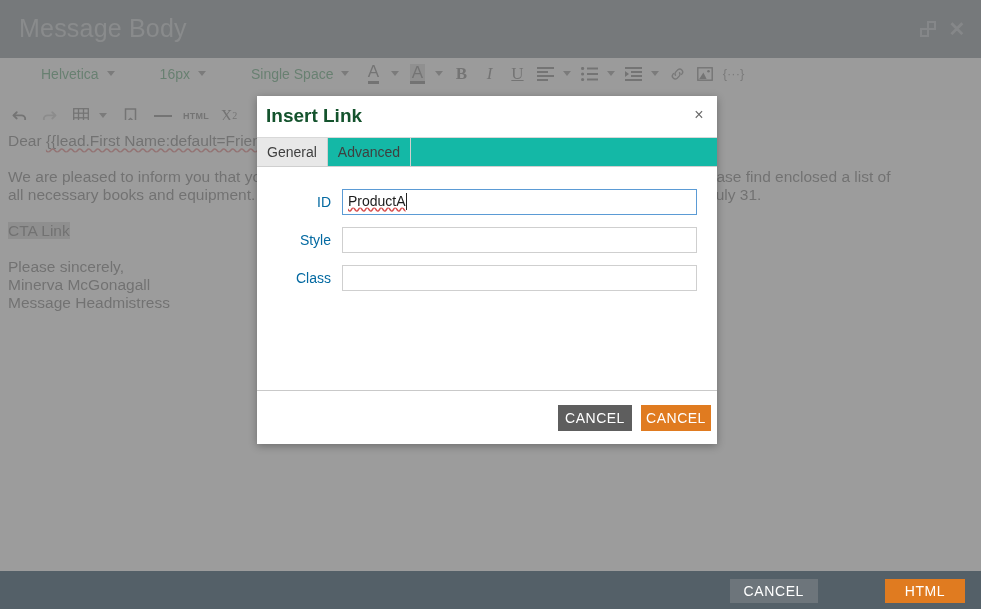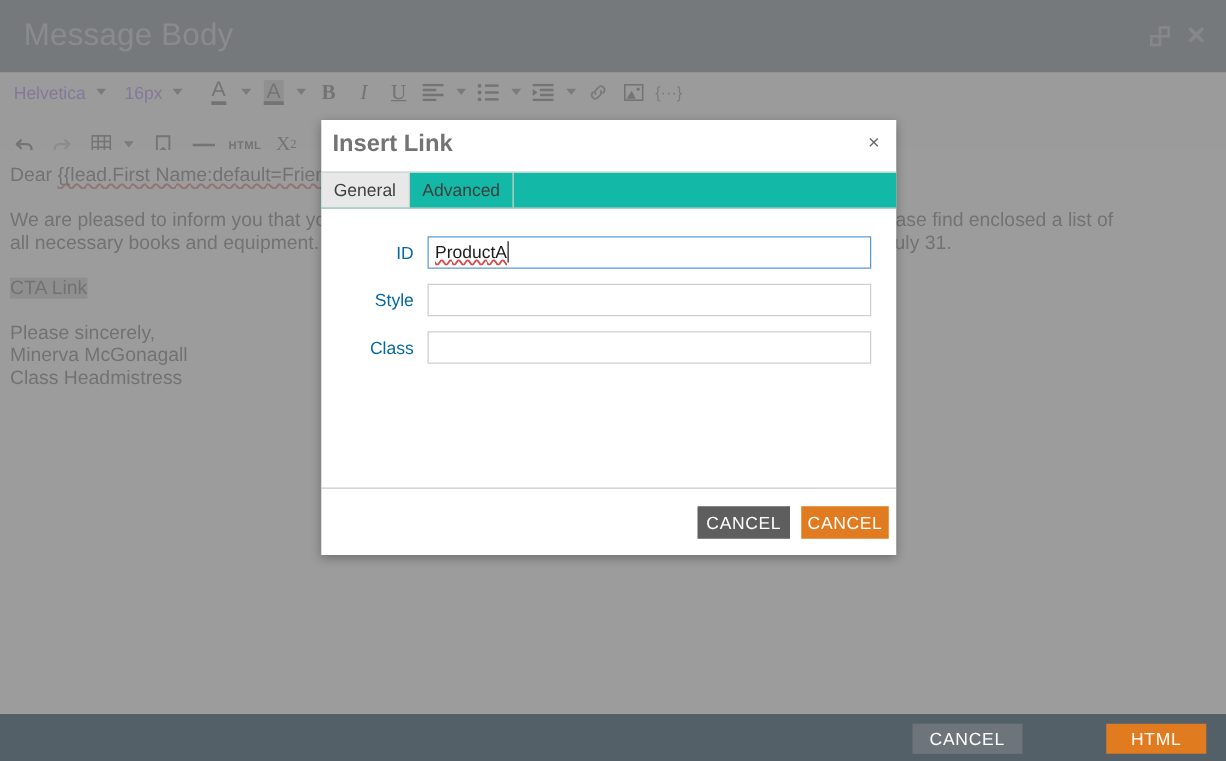--- a/index.html
+++ b/index.html
@@ -90,21 +90,21 @@
     display: flex;
     align-items: center;
     height: 26px;
     padding: 0 5px;
     color: #4a4a4a;
     font-size: 14px;
     cursor: pointer;
     white-space: nowrap;
     user-select: none;
   }
-  .tb-select { color: #8b5cf6; }
+  .tb-select { color: #15803d; margin-left: 30px; }
   .tb-caret {
     display: inline-block;
     margin-left: 8px;
     width: 0; height: 0;
     border-left: 4px solid transparent;
     border-right: 4px solid transparent;
     border-top: 5px solid #6a6a6a;
   }
   .tb-sep {
     width: 1px; height: 20px;
@@ -201,21 +201,21 @@
   #dialog-header {
     position: relative;
     height: 41px;
     border-bottom: 1px solid #d8d8d8;
   }
   #dialog-title {
     position: absolute;
     left: 9px; top: 9px;
     font-size: 19px;
     font-weight: bold;
-    color: #737373;
+    color: #14532d;
   }
   #dialog-close-button {
     position: absolute;
     right: 9px; top: 10px;
     width: 18px; height: 18px;
     line-height: 18px;
     text-align: center;
     font-size: 16px;
     color: #6b6b6b;
     cursor: pointer;
@@ -330,20 +330,24 @@
       <div class="tb-item tb-select">
         <span>Helvetica</span>
         <span class="tb-caret"></span>
       </div>
       <div class="tb-sep"></div>
       <div class="tb-item tb-select">
         <span>16px</span>
         <span class="tb-caret"></span>
       </div>
       <div class="tb-sep"></div>
+      <div class="tb-item tb-select">
+        <span>Single Space</span>
+        <span class="tb-caret"></span>
+      </div>
       <div class="tb-sep"></div>
 
       <div class="tb-icon">
         <span class="icon-letterA underline-red">A</span>
       </div>
       <div class="tb-icon" style="width:16px">
         <span class="tb-caret" style="margin-left:0"></span>
       </div>
       <div class="tb-icon">
         <span class="icon-letterA hl-box">A</span>
@@ -466,21 +470,21 @@
     <p style="margin-top:18px">
       <span>We are pleased to inform you that you have a place at Hogwarts School of Witchcraft and Wizardry. Please find enclosed a list of</span><br>
       <span>all necessary books and equipment. Term begins on September 1. We await your owl by no later than July 31.</span>
     </p>
     <p>
       <span class="selected-text">CTA Link</span>
     </p>
     <p class="tight">
       <span>Please sincerely,</span><br>
       <span>Minerva McGonagall</span><br>
-      <span>Class Headmistress</span>
+      <span>Message Headmistress</span>
     </p>
   </div>
 
   <div id="footer-bar">
     <div class="footer-btn" id="footer-cancel-button">CANCEL</div>
     <div class="footer-btn" id="footer-save-button">HTML</div>
   </div>
 </div>
 
 <div id="modal-overlay"></div>

